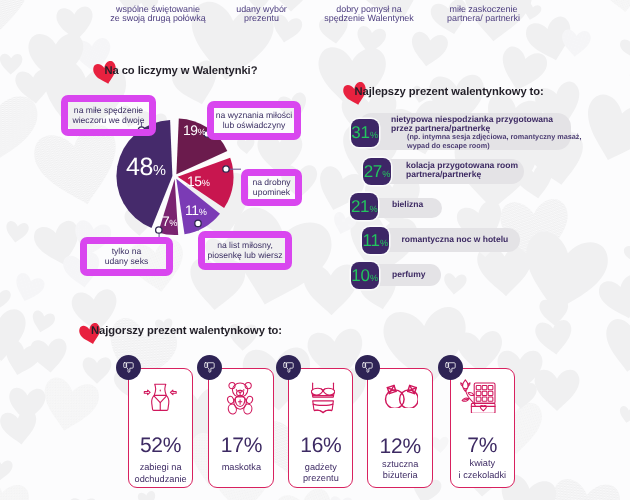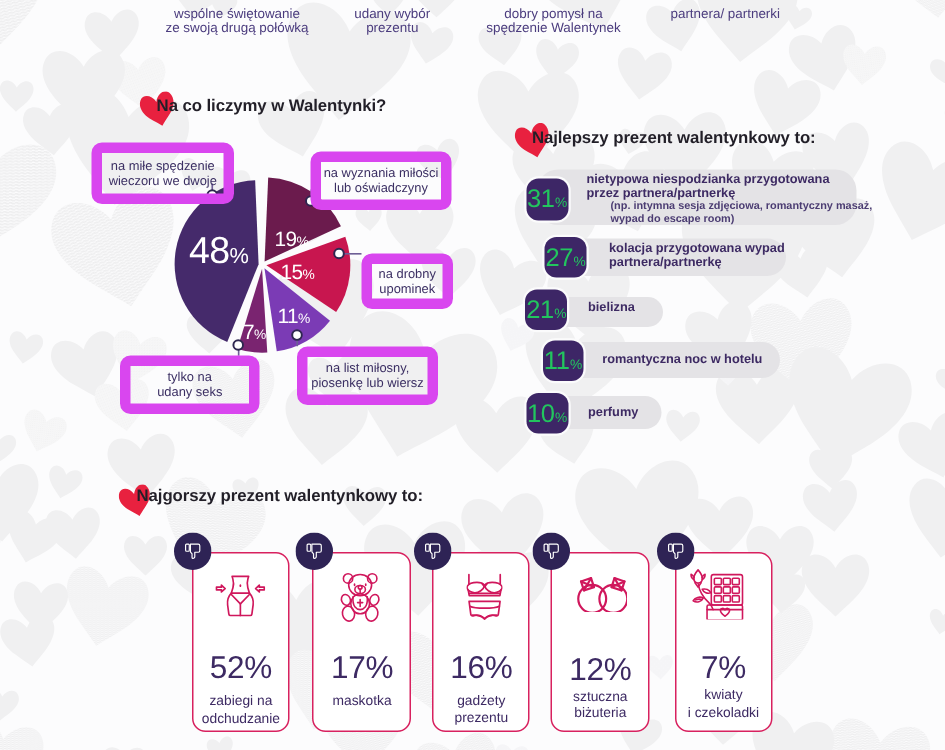--- a/index.html
+++ b/index.html
@@ -207,20 +207,21 @@
   </div>
   <div class="tscol" style="left:191px;width:141px">
     <div>udany wybór</div>
     <div>prezentu</div>
   </div>
   <div class="tscol" style="left:299px;width:140px">
     <div>dobry pomysł na</div>
     <div>spędzenie Walentynek</div>
   </div>
   <div class="tscol" style="left:413px;width:141px">
+    <div>miłe zaskoczenie</div>
     <div>partnera/ partnerki</div>
   </div>
 </div>
 
 <svg class="abs" style="left:92.6px;top:61px;z-index:5" width="25" height="25" viewBox="0 0 110 110">
   <g transform="rotate(-14 55 52)">
   <path d="M55,30C64,6 88,-2 99,14C111,31 103,56 86,72C73,85 62,94 55,102C48,94 37,85 24,72C7,56 -1,31 11,14C22,-2 46,6 55,30Z" fill="#e8213f"></path>
   </g>
 </svg>
 <div class="sect-title" style="left:104.4px;top:64.6px;font-size:11.2px;letter-spacing:-0.05px">Na co liczymy w Walentynki?</div>
@@ -241,21 +242,21 @@
 <circle cx="141.5" cy="130.0" r="3.2" fill="#ffffff" stroke="#2e2750" stroke-width="1.3"></circle>
 <circle cx="207.2" cy="134.0" r="3.2" fill="#ffffff" stroke="#2e2750" stroke-width="1.3"></circle>
 <circle cx="226.0" cy="169.0" r="3.2" fill="#ffffff" stroke="#2e2750" stroke-width="1.3"></circle>
 <circle cx="198.0" cy="223.4" r="3.2" fill="#ffffff" stroke="#2e2750" stroke-width="1.3"></circle>
 <circle cx="158.8" cy="230.0" r="3.2" fill="#ffffff" stroke="#2e2750" stroke-width="1.3"></circle>
 </svg>
 
 <div class="abs pielab" style="left:126px;top:155px;z-index:7;text-align:left">
   <span class="pn">48</span><span class="pu">%</span>
 </div>
-<div class="abs pielab sm" style="left:183px;top:152px;z-index:7;text-align:left">
+<div class="abs pielab sm" style="left:183px;top:123px;z-index:7;text-align:left">
   <span class="pn">19</span><span class="pu">%</span>
 </div>
 <div class="abs pielab sm" style="left:187px;top:174px;z-index:7;text-align:center">
   <span class="pn">15</span><span class="pu">%</span>
 </div>
 <div class="abs pielab sm" style="left:185px;top:203px;z-index:7;text-align:left">
   <span class="pn">11</span><span class="pu">%</span>
 </div>
 <div class="abs pielab sm" style="left:162px;top:214px;z-index:7;text-align:left">
   <span class="pn">7</span><span class="pu">%</span>
@@ -298,21 +299,21 @@
   <div>przez partnera/partnerkę</div>
   <div class="bgsub">(np. intymna sesja zdjęciowa, romantyczny masaż,</div>
   <div class="bgsub">wypad do escape room)</div>
 </div>
 
 <div class="bgpill" style="left:370px;top:159px;width:154px;height:25px;z-index:4"></div>
 <div class="bgbadge" style="left:363.2px;top:157.8px;width:27.8px;height:27.6px;z-index:6;line-height:27.5px">
   <span class="n">27</span><span class="u">%</span>
 </div>
 <div class="bgtxt" style="left:406px;top:161px;z-index:6">
-  <div>kolacja przygotowana wypad</div>
+  <div>kolacja przygotowana room</div>
   <div>partnera/partnerkę</div>
 </div>
 
 <div class="bgpill" style="left:358px;top:198px;width:84px;height:20px;z-index:4"></div>
 <div class="bgbadge" style="left:350.4px;top:192.7px;width:27.8px;height:26.9px;z-index:6;line-height:27px">
   <span class="n">21</span><span class="u">%</span>
 </div>
 <div class="bgtxt" style="left:392px;top:199.5px;z-index:6">
   <div>bielizna</div>
 </div>

